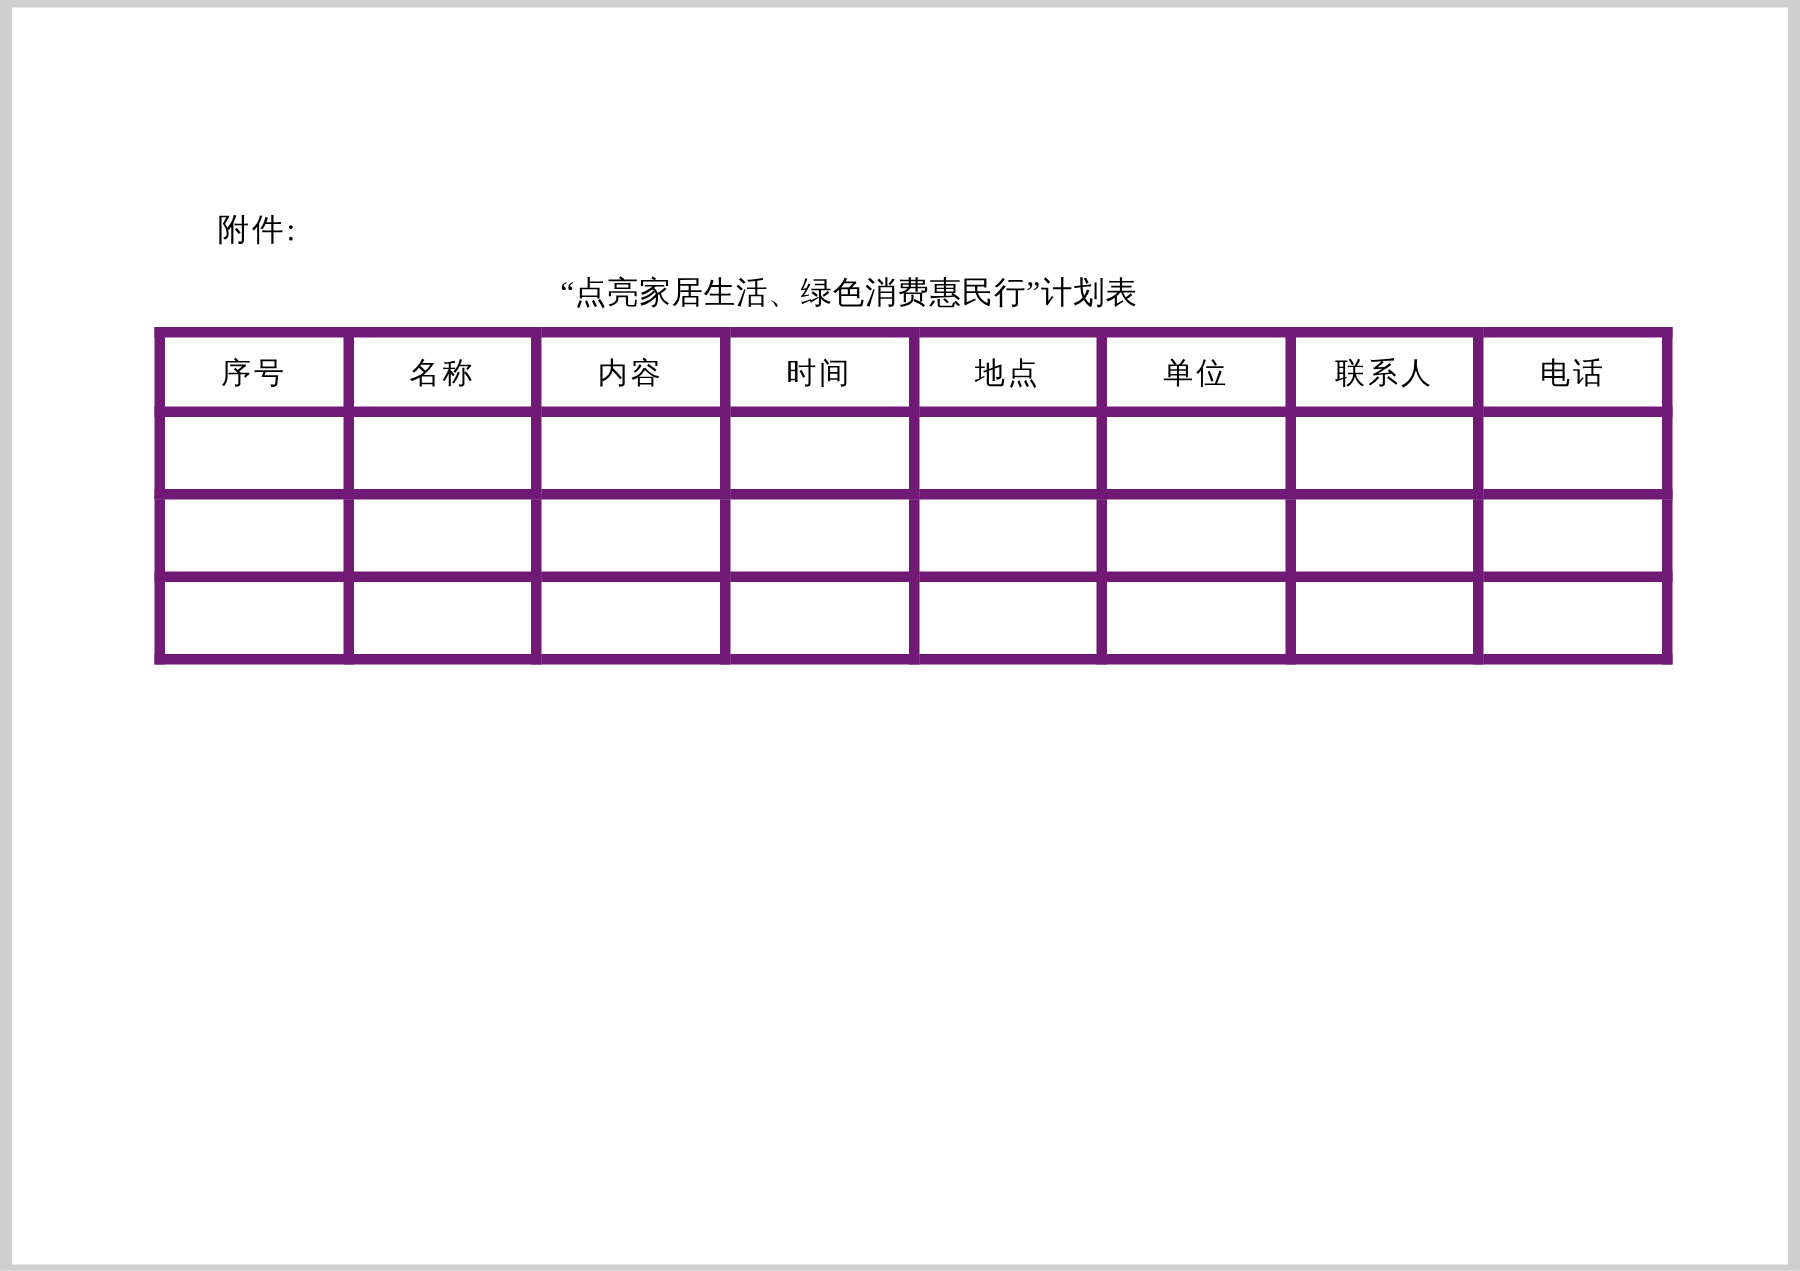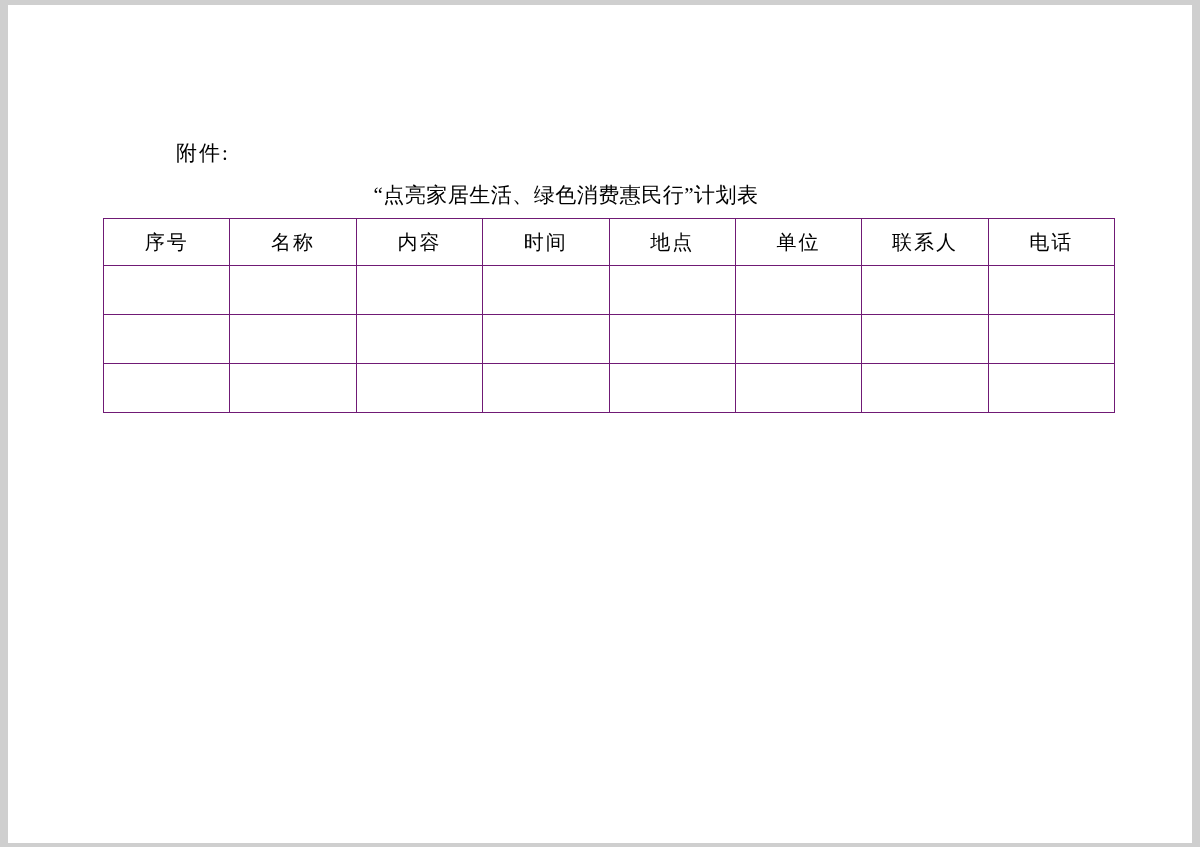--- a/index.html
+++ b/index.html
@@ -30,21 +30,20 @@
     height: 100%;
   }
   .attachment-label {
     position: absolute;
     left: 137px;
     top: 134px;
     font-size: 21px;
     letter-spacing: 2px;
     color: #000;
     font-family: "Liberation Serif", "DejaVu Serif", serif;
-    margin-left: 31px;
   }
   .doc-title {
     position: absolute;
     left: 0;
     top: 176px;
     width: 1116px;
     text-align: center;
     font-size: 21px;
     color: #000;
     letter-spacing: 0.5px;
@@ -52,21 +51,21 @@
   table.plan-table {
     position: absolute;
     left: 95px;
     top: 213px;
     width: 1012px;
     border-collapse: collapse;
     table-layout: fixed;
   }
   table.plan-table th,
   table.plan-table td {
-    border: 1px solid #701a75;
+    border: 7px solid #701a75;
     height: 48px;
     text-align: center;
     vertical-align: middle;
     font-weight: normal;
     font-size: 20px;
     color: #000;
     letter-spacing: 2px;
     padding: 0;
   }
   table.plan-table th {

